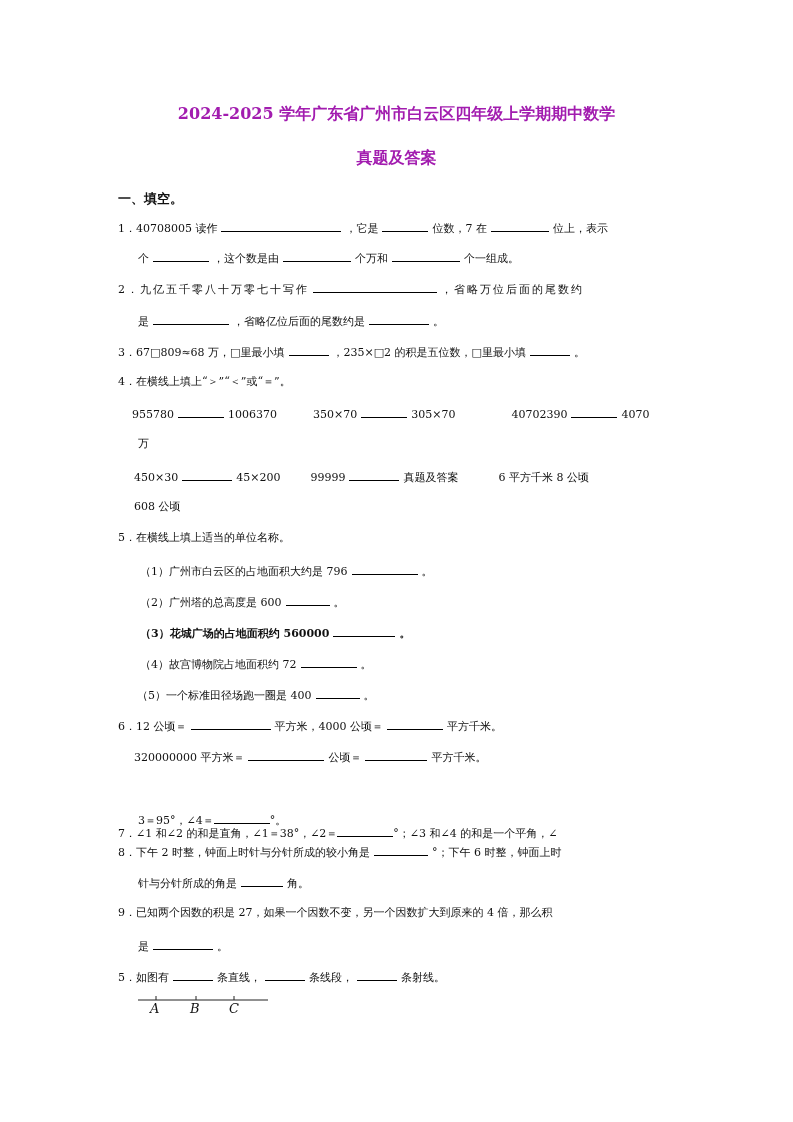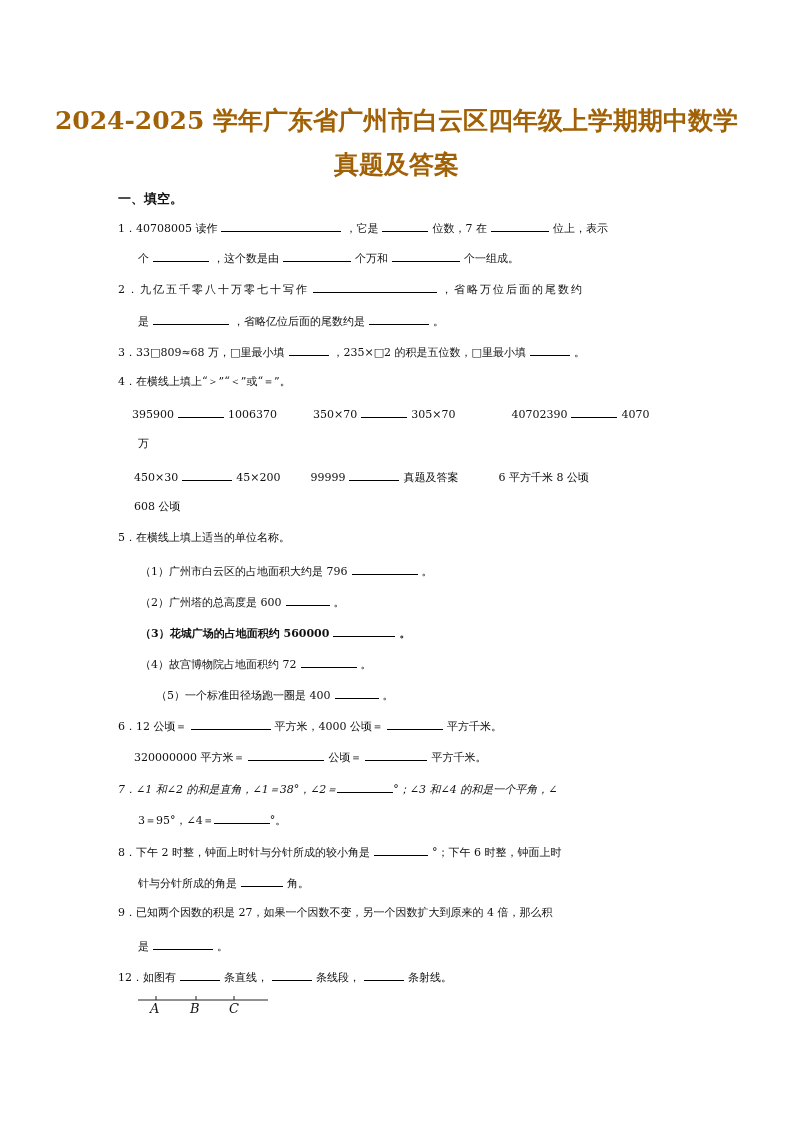--- a/index.html
+++ b/index.html
@@ -1,19 +1,19 @@
 <!DOCTYPE html>
 <html><head>
 <meta charset="utf-8">
 <style>
   html, body { margin: 0; padding: 0; background: #ffffff; }
   body { width: 793px; height: 1122px; position: relative; overflow: hidden;
          font-family: "DejaVu Serif", "Liberation Serif", serif; color: #111; }
   .title { position: absolute; left: 0; width: 793px; text-align: center;
-           font-family: "DejaVu Serif", serif; font-weight: bold; font-size: 25px; color: #a16207; }
+           font-family: "DejaVu Serif", serif; font-weight: bold; font-size: 16px; color: #a21caf; }
   .line { position: absolute; left: 118px; font-size: 11px; white-space: nowrap; line-height: 16px; }
   .blank { display: inline-block; border-bottom: 1px solid #000; height: 12px; vertical-align: baseline; margin: 0 4px; }
   .section { font-weight: bold; font-size: 13px; }
   .fig { position: absolute; left: 138px; top: 996px; width: 132px; height: 22px; }
 </style>
 </head>
 <body>
 
 <div class="title" style="top:104px;">2024-2025 学年广东省广州市白云区四年级上学期期中数学</div>
 <div class="title" style="top:148px;">真题及答案</div>
@@ -28,68 +28,68 @@
 </div>
 
 <div class="line" style="top:280px;">
   <span style="letter-spacing:2px">2．九亿五千零八十万零七十写作</span><span class="blank" style="width:124px"></span><span style="letter-spacing:2px">，省略万位后面的尾数约</span>
 </div>
 <div class="line" style="top:312px; left:138px;">
   <span>是</span><span class="blank" style="width:76px"></span><span>，省略亿位后面的尾数约是</span><span class="blank" style="width:60px"></span><span>。</span>
 </div>
 
 <div class="line" style="top:343px;">
-  <span>3．33□809≈68 万，□里最小填</span><span class="blank" style="width:40px"></span><span>，235×□2 的积是五位数，□里最小填</span><span class="blank" style="width:40px"></span><span>。</span>
+  <span>3．67□809≈68 万，□里最小填</span><span class="blank" style="width:40px"></span><span>，235×□2 的积是五位数，□里最小填</span><span class="blank" style="width:40px"></span><span>。</span>
 </div>
 
 <div class="line" style="top:374px;">4．在横线上填上“＞”“＜”或“＝”。</div>
 <div class="line" style="top:405px; left:132px;">
-  <span>395900</span><span class="blank" style="width:46px"></span><span>1006370</span><span style="display:inline-block;width:36px"></span><span>350×70</span><span class="blank" style="width:46px"></span><span>305×70</span><span style="display:inline-block;width:56px"></span><span>40702390</span><span class="blank" style="width:46px"></span><span>4070</span>
+  <span>955780</span><span class="blank" style="width:46px"></span><span>1006370</span><span style="display:inline-block;width:36px"></span><span>350×70</span><span class="blank" style="width:46px"></span><span>305×70</span><span style="display:inline-block;width:56px"></span><span>40702390</span><span class="blank" style="width:46px"></span><span>4070</span>
 </div>
 <div class="line" style="top:436px; left:138px;">万</div>
 <div class="line" style="top:468px; left:134px;">
   <span>450×30</span><span class="blank" style="width:50px"></span><span>45×200</span><span style="display:inline-block;width:30px"></span><span>99999</span><span class="blank" style="width:50px"></span><span>真题及答案</span><span style="display:inline-block;width:40px"></span><span>6 平方千米 8 公顷</span>
 </div>
 <div class="line" style="top:499px; left:134px;">608 公顷</div>
 
 <div class="line" style="top:530px;">5．在横线上填上适当的单位名称。</div>
 <div class="line" style="top:562px; left:140px;"><span>（1）广州市白云区的占地面积大约是 796</span><span class="blank" style="width:66px"></span><span>。</span></div>
 <div class="line" style="top:593px; left:140px;text-align:right;"><span>（2）广州塔的总高度是 600</span><span class="blank" style="width:44px"></span><span>。</span></div>
 <div class="line" style="top:624px; left:140px;font-weight:bold;"><span>（3）花城广场的占地面积约 560000</span><span class="blank" style="width:62px"></span><span>。</span></div>
 <div class="line" style="top:655px; left:140px;"><span>（4）故宫博物院占地面积约 72</span><span class="blank" style="width:56px"></span><span>。</span></div>
-<div class="line" style="top:686px; left:156px;text-align:right;"><span>（5）一个标准田径场跑一圈是 400</span><span class="blank" style="width:44px"></span><span>。</span></div>
+<div class="line" style="top:686px; left:137px;text-align:right;"><span>（5）一个标准田径场跑一圈是 400</span><span class="blank" style="width:44px"></span><span>。</span></div>
 
 <div class="line" style="top:717px;">
   <span>6．12 公顷＝</span><span class="blank" style="width:80px"></span><span>平方米，4000 公顷＝</span><span class="blank" style="width:56px"></span><span>平方千米。</span>
 </div>
 <div class="line" style="top:748px; left:134px;">
   <span>320000000 平方米＝</span><span class="blank" style="width:76px"></span><span>公顷＝</span><span class="blank" style="width:62px"></span><span>平方千米。</span>
 </div>
 
-<div class="line" style="top:780px;font-style:italic;">
+<div class="line" style="top:824px;">
   <span>7．∠1 和∠2 的和是直角，∠1＝38°，∠2＝</span><span class="blank" style="width:56px;margin:0"></span><span>°；∠3 和∠4 的和是一个平角，∠</span>
 </div>
 <div class="line" style="top:811px; left:138px;">
   <span>3＝95°，∠4＝</span><span class="blank" style="width:56px;margin:0"></span><span>°。</span>
 </div>
 
 <div class="line" style="top:843px;">
   <span>8．下午 2 时整，钟面上时针与分针所成的较小角是</span><span class="blank" style="width:54px"></span><span>°；下午 6 时整，钟面上时</span>
 </div>
 <div class="line" style="top:874px; left:138px;">
   <span>针与分针所成的角是</span><span class="blank" style="width:42px"></span><span>角。</span>
 </div>
 
 <div class="line" style="top:905px;">9．已知两个因数的积是 27，如果一个因数不变，另一个因数扩大到原来的 4 倍，那么积</div>
 <div class="line" style="top:937px; left:138px;">
   <span>是</span><span class="blank" style="width:60px"></span><span>。</span>
 </div>
 
 <div class="line" style="top:968px;">
-  <span>12．如图有</span><span class="blank" style="width:40px"></span><span>条直线，</span><span class="blank" style="width:40px"></span><span>条线段，</span><span class="blank" style="width:40px"></span><span>条射线。</span>
+  <span>5．如图有</span><span class="blank" style="width:40px"></span><span>条直线，</span><span class="blank" style="width:40px"></span><span>条线段，</span><span class="blank" style="width:40px"></span><span>条射线。</span>
 </div>
 
 <div class="fig">
   <svg width="132" height="22">
     <line x1="0" y1="4" x2="130" y2="4" stroke="#222" stroke-width="1"></line>
     <line x1="18" y1="0" x2="18" y2="4" stroke="#222" stroke-width="1"></line>
     <line x1="58" y1="0" x2="58" y2="4" stroke="#222" stroke-width="1"></line>
     <line x1="96" y1="0" x2="96" y2="4" stroke="#222" stroke-width="1"></line>
   </svg>
   <span style="position:absolute;left:12px;top:5px;font-style:italic;font-size:13px;">A</span>

